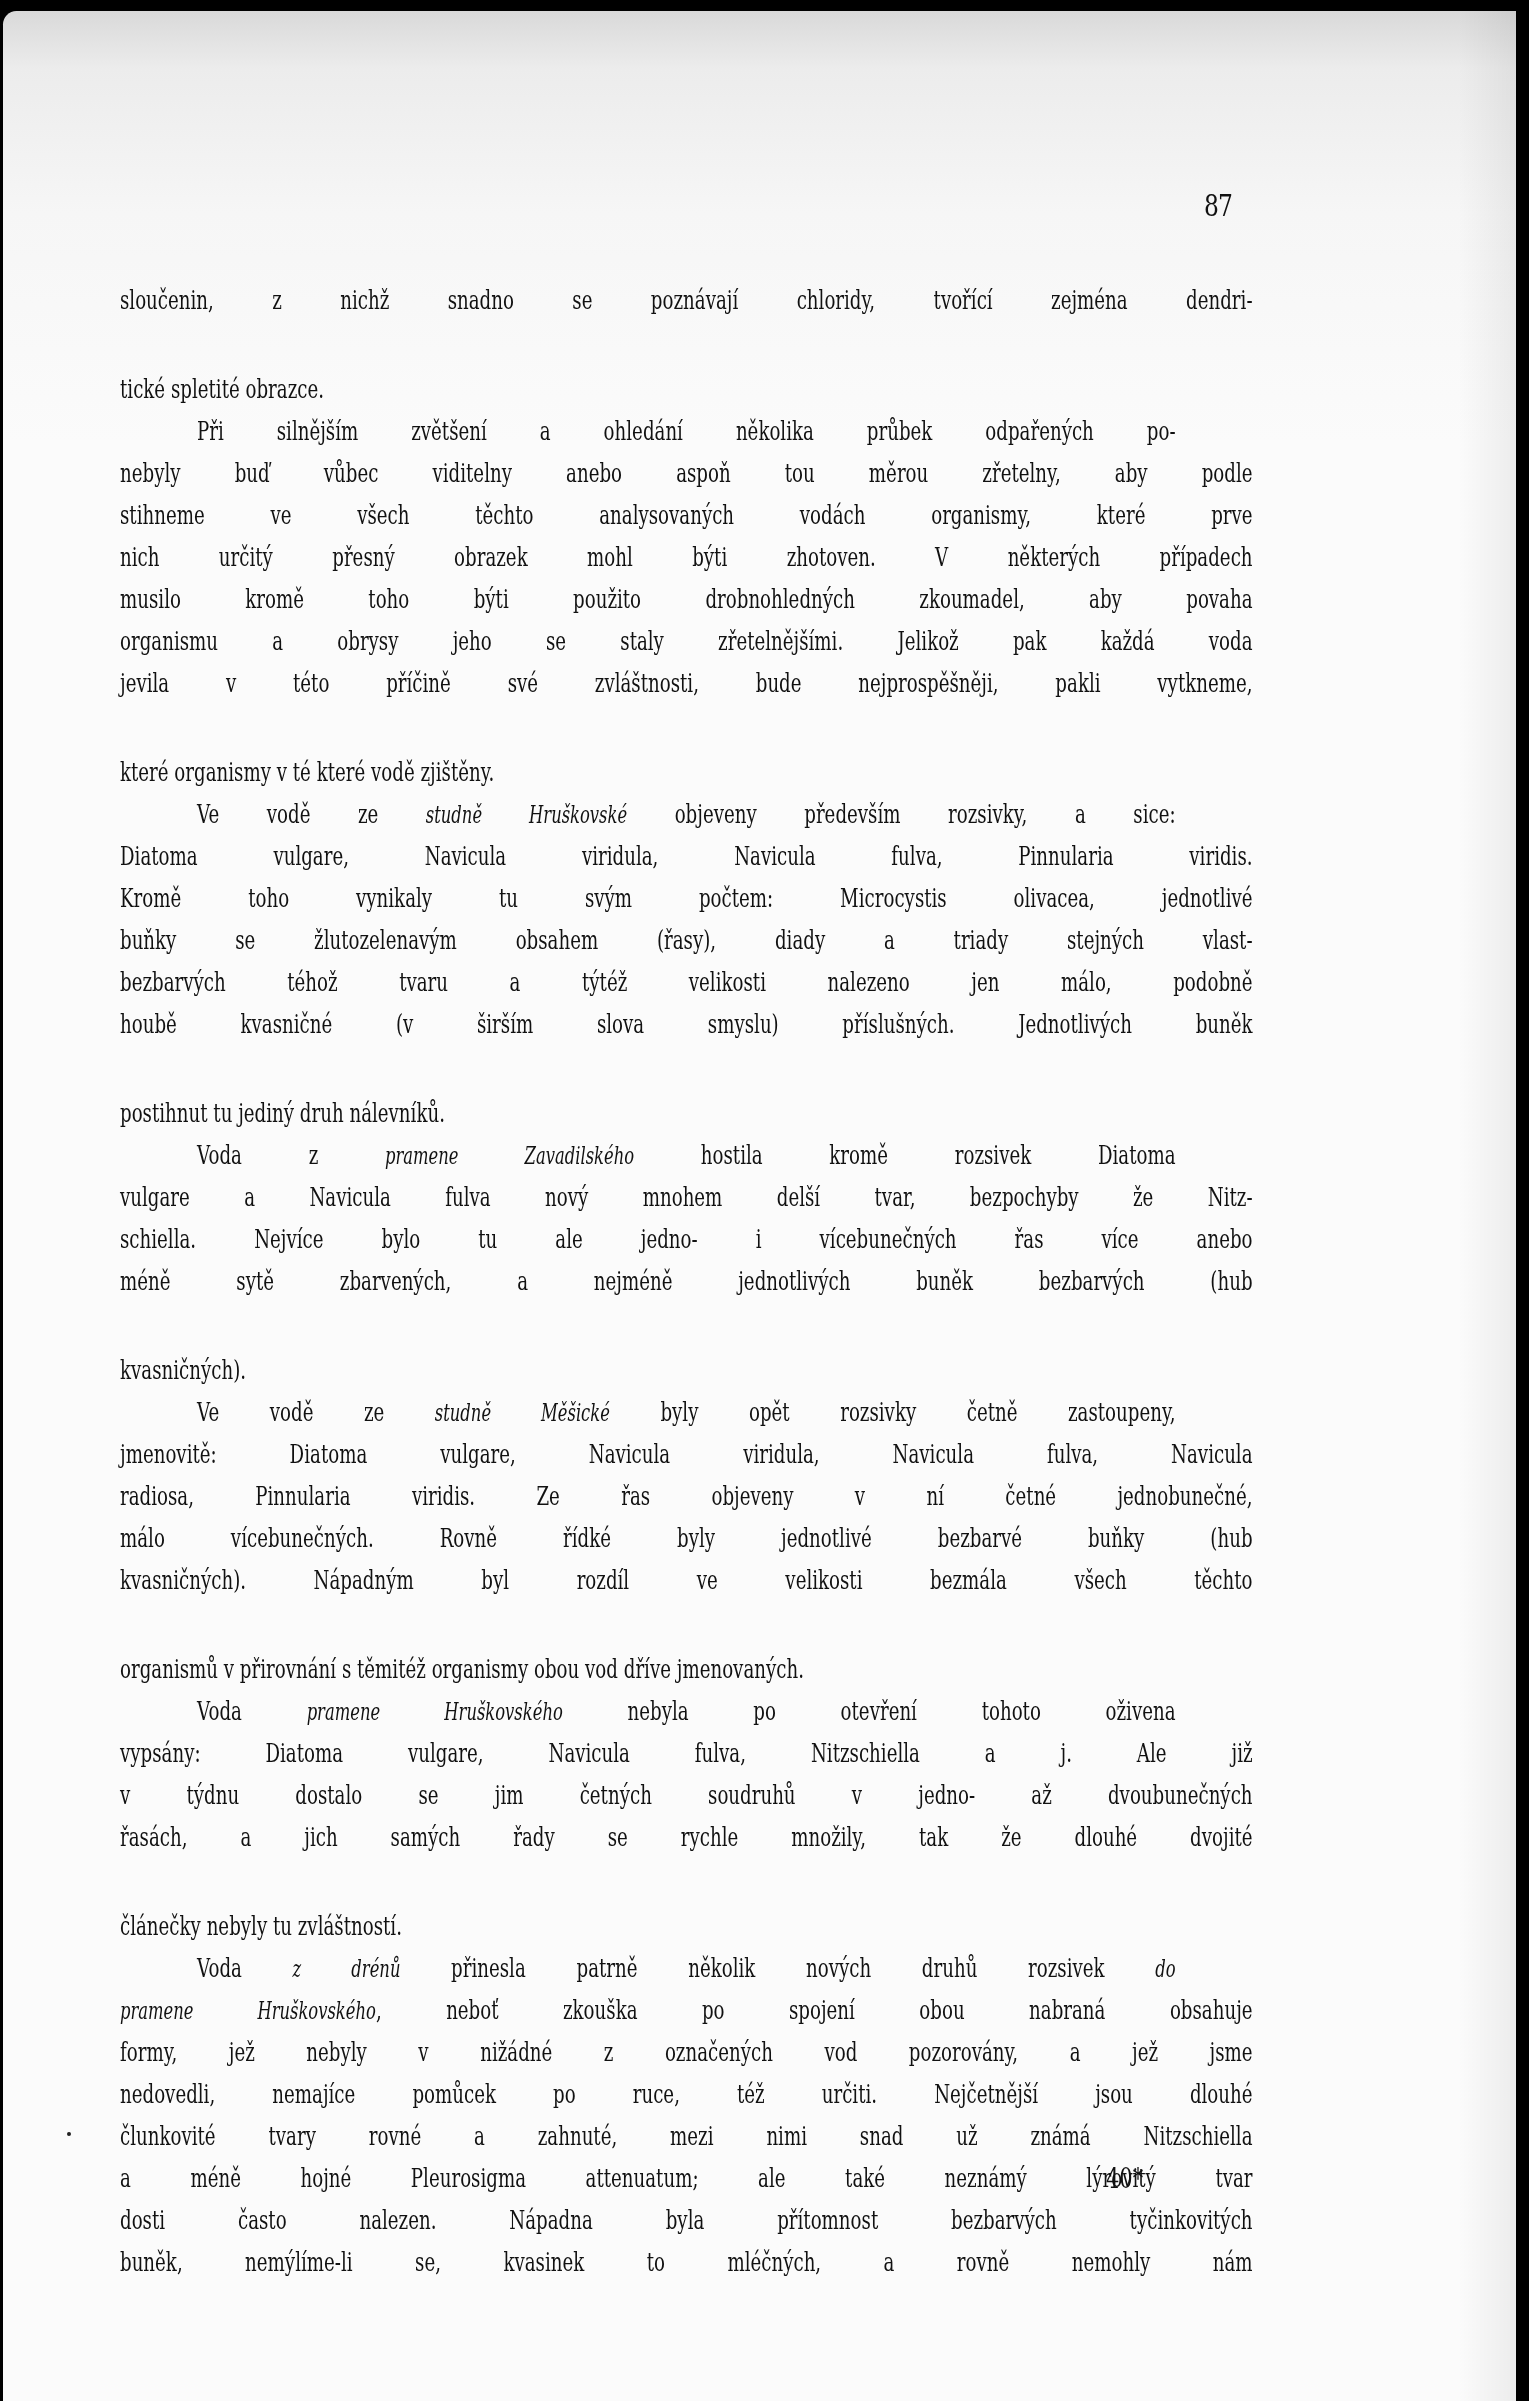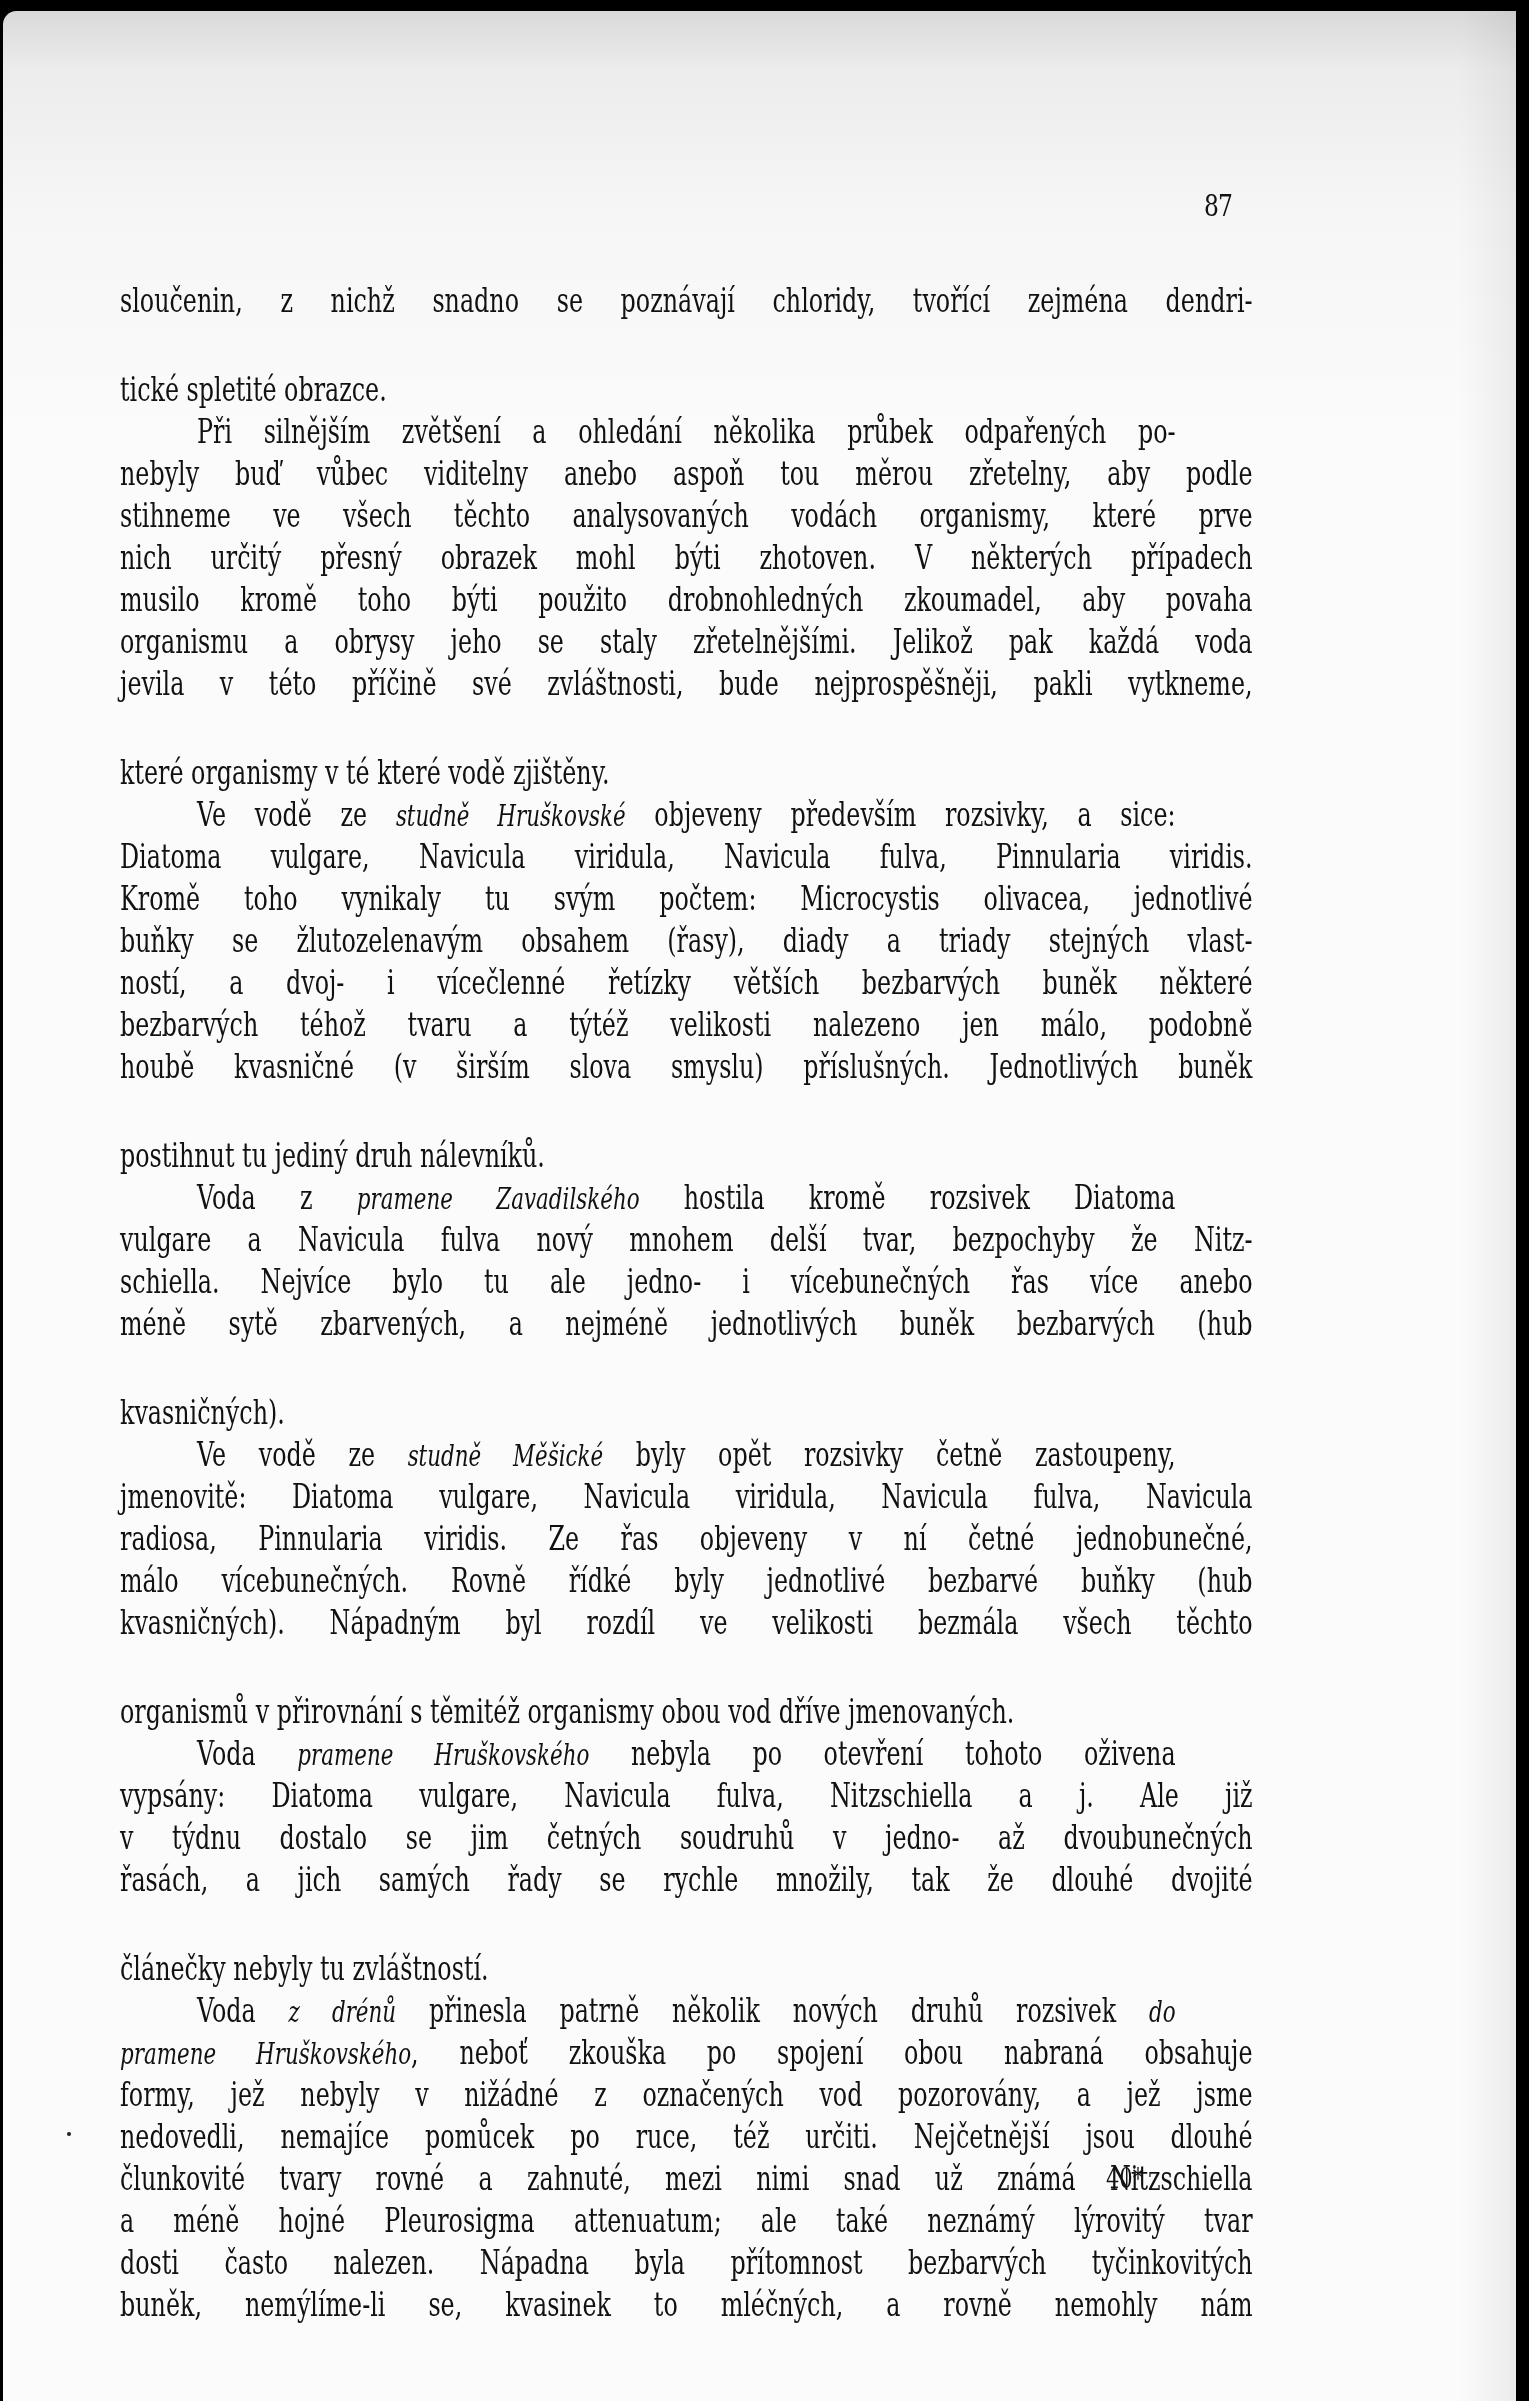--- a/index.html
+++ b/index.html
@@ -47,21 +47,21 @@
       letter-spacing: -1px;
       transform: scaleX(0.78);
       transform-origin: left top;
     }
     .text-block {
       position: absolute;
       left: 120px;
       top: 279px;
       width: 1133px;
       color: #111;
-      font-size: 34px;
+      font-size: 26px;
       line-height: 42px;
     }
     .line {
       display: block;
       white-space: nowrap;
       text-align: justify;
       text-align-last: justify;
       height: 42px;
       overflow: visible;
     }
@@ -124,21 +124,20 @@
     <span class="line"><span class="cond"><span>stihneme ve všech těchto analysovaných vodách organismy, které prve</span></span></span>
     <span class="line"><span class="cond"><span>nich určitý přesný obrazek mohl býti zhotoven. V některých případech</span></span></span>
     <span class="line"><span class="cond"><span>musilo kromě toho býti použito drobnohledných zkoumadel, aby povaha</span></span></span>
     <span class="line"><span class="cond"><span>organismu a obrysy jeho se staly zřetelnějšími. Jelikož pak každá voda</span></span></span>
     <span class="line"><span class="cond"><span>jevila v této příčině své zvláštnosti, bude nejprospěšněji, pakli vytkneme,</span></span></span>
     <span class="line last"><span class="cond"><span>které organismy v té které vodě zjištěny.</span></span></span>
     <span class="line indent"><span class="cond"><span>Ve vodě ze </span><em>studně Hruškovské</em><span> objeveny především rozsivky, a sice:</span></span></span>
     <span class="line"><span class="cond"><span>Diatoma vulgare, Navicula viridula, Navicula fulva, Pinnularia viridis.</span></span></span>
     <span class="line"><span class="cond"><span>Kromě toho vynikaly tu svým počtem: Microcystis olivacea, jednotlivé</span></span></span>
     <span class="line"><span class="cond"><span>buňky se žlutozelenavým obsahem (řasy), diady a triady stejných vlast-</span></span></span>
-    <span class="line"><span class="cond"><span>ností, a dvoj- i vícečlenné řetízky větších bezbarvých buněk některé</span></span></span>
     <span class="line"><span class="cond"><span>bezbarvých téhož tvaru a týtéž velikosti nalezeno jen málo, podobně</span></span></span>
     <span class="line"><span class="cond"><span>houbě kvasničné (v širším slova smyslu) příslušných. Jednotlivých buněk</span></span></span>
     <span class="line last"><span class="cond"><span>postihnut tu jediný druh nálevníků.</span></span></span>
     <span class="line indent"><span class="cond"><span>Voda z </span><em>pramene Zavadilského</em><span> hostila kromě rozsivek Diatoma</span></span></span>
     <span class="line"><span class="cond"><span>vulgare a Navicula fulva nový mnohem delší tvar, bezpochyby že Nitz-</span></span></span>
     <span class="line"><span class="cond"><span>schiella. Nejvíce bylo tu ale jedno- i vícebunečných řas více anebo</span></span></span>
     <span class="line"><span class="cond"><span>méně sytě zbarvených, a nejméně jednotlivých buněk bezbarvých (hub</span></span></span>
     <span class="line last"><span class="cond"><span>kvasničných).</span></span></span>
     <span class="line indent"><span class="cond"><span>Ve vodě ze </span><em>studně Měšické</em><span> byly opět rozsivky četně zastoupeny,</span></span></span>
     <span class="line"><span class="cond"><span>jmenovitě: Diatoma vulgare, Navicula viridula, Navicula fulva, Navicula</span></span></span>

